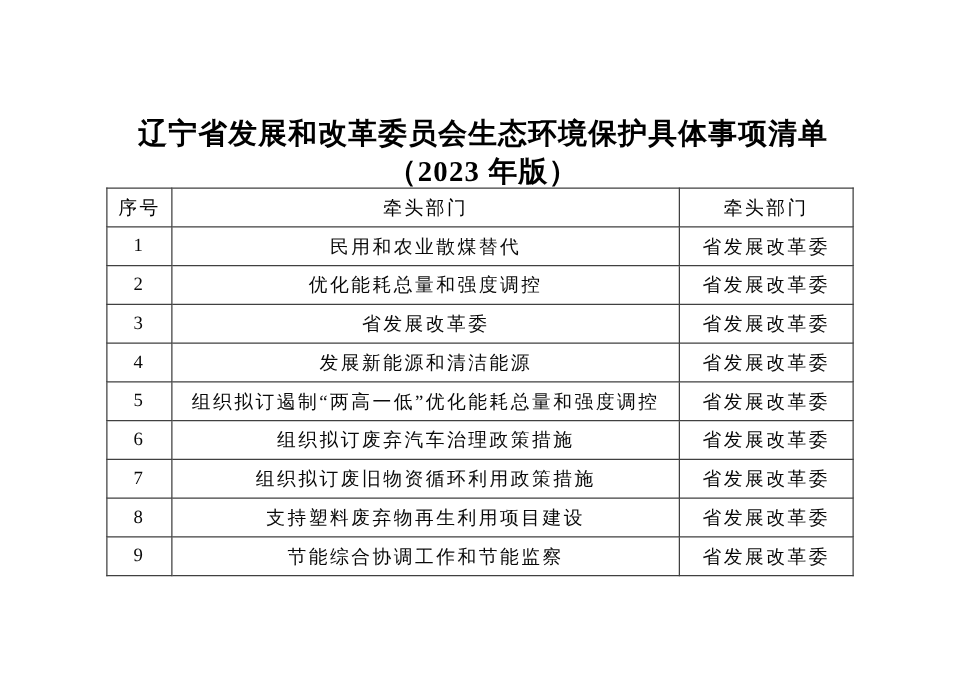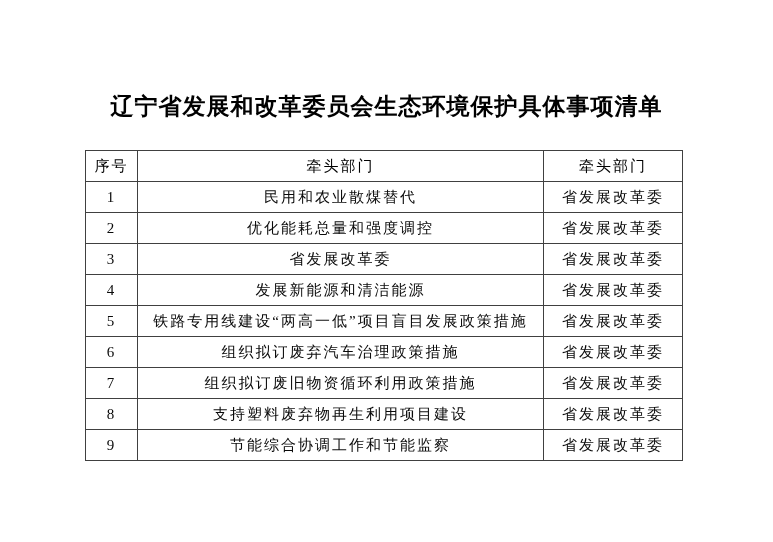--- a/index.html
+++ b/index.html
@@ -68,20 +68,21 @@
     color: #000000;
   }
 </style>
 </head>
 <body>
 
 <div class="page">
 
   <div class="doc-title">
     <div>辽宁省发展和改革委员会生态环境保护具体事项清单</div>
+    <div>（2023 年版）</div>
   </div>
 
   <table class="items">
     <colgroup>
       <col class="col-no">
       <col class="col-item">
       <col class="col-dept">
     </colgroup>
     <thead>
       <tr>
@@ -106,21 +107,21 @@
           <td>省发展改革委</td>
           <td>省发展改革委</td>
         </tr>
         <tr>
           <td>4</td>
           <td>发展新能源和清洁能源</td>
           <td>省发展改革委</td>
         </tr>
         <tr>
           <td>5</td>
-          <td>铁路专用线建设“两高一低”项目盲目发展政策措施</td>
+          <td>组织拟订遏制“两高一低”优化能耗总量和强度调控</td>
           <td>省发展改革委</td>
         </tr>
         <tr>
           <td>6</td>
           <td>组织拟订废弃汽车治理政策措施</td>
           <td>省发展改革委</td>
         </tr>
         <tr>
           <td>7</td>
           <td>组织拟订废旧物资循环利用政策措施</td>

